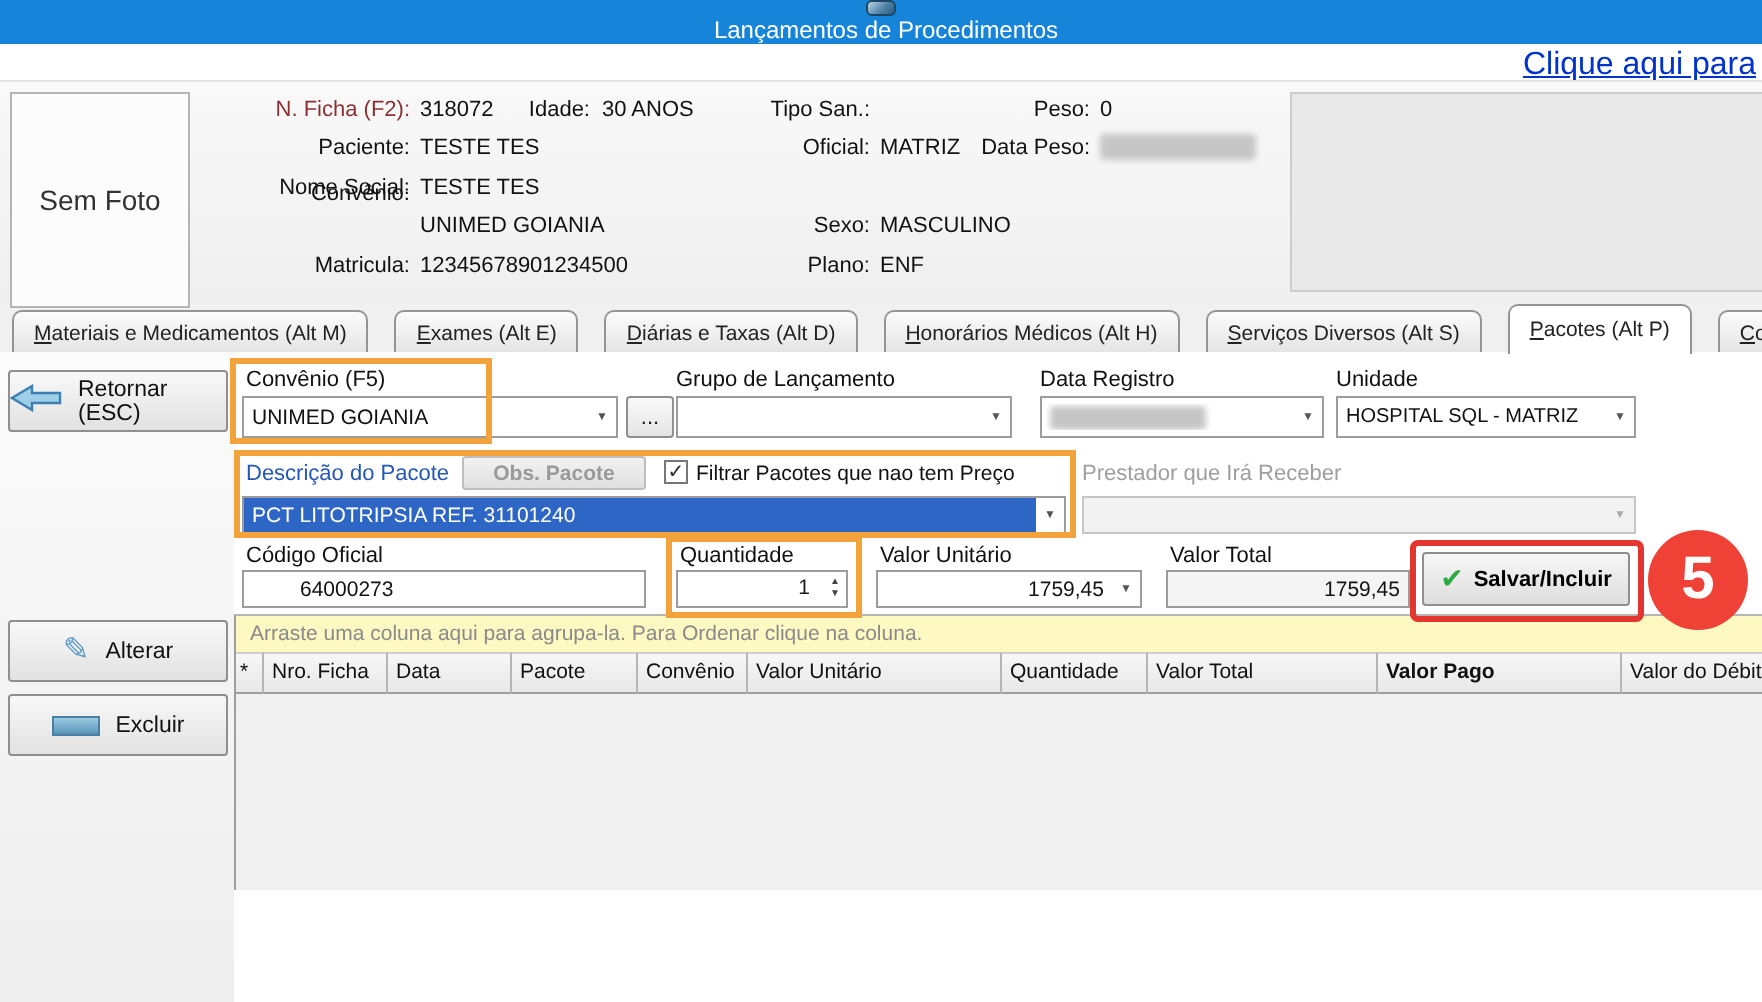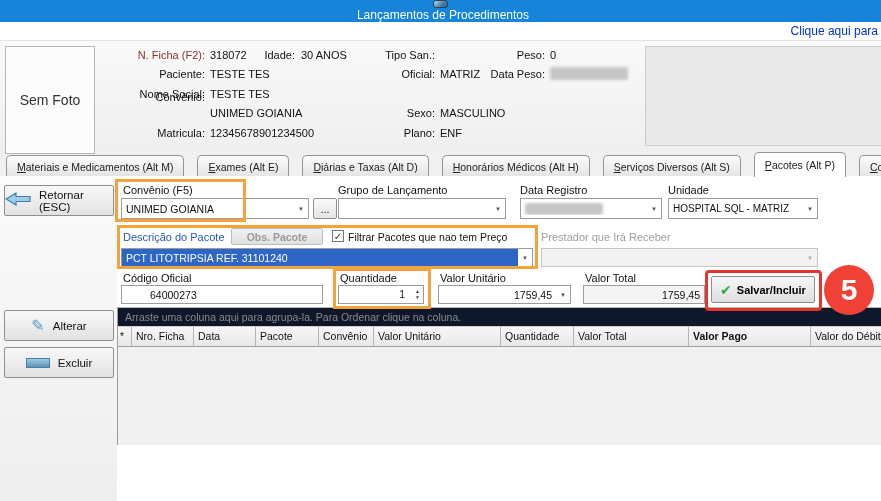--- a/index.html
+++ b/index.html
@@ -11,21 +11,21 @@
   body{font-family:"Liberation Sans","DejaVu Sans",sans-serif;background:#555;}
   #app{position:relative;width:881px;height:501px;background:#f0f0f0;overflow:hidden;font-size:11px;color:#1a1a1a;}
 
   
   .titlebar{position:absolute;left:0;top:0;width:881px;height:22px;background:var(--titlebar);display:flex;align-items:center;padding-left:5px;flex-direction:column;}
   .app-icon{width:15px;height:15px;border-radius:3px;background:linear-gradient(135deg,#bcd4e6,#4a7fa5 60%,#2c5d80);border:1px solid #1b4763;margin-right:6px;}
   .titlebar-text{color:#fff;font-size:12px;}
 
   
   .linkbar{position:absolute;left:0;top:22px;width:881px;height:18px;background:#fff;}
-  .top-link{position:absolute;right:3px;top:2px;color:var(--link);font-size:12px;cursor:pointer;}
+  .top-link{position:absolute;right:3px;top:2px;color:var(--link);text-decoration:underline;font-size:16px;cursor:pointer;}
 
   
   .patient{position:absolute;left:0;top:40px;width:881px;height:112px;background:linear-gradient(180deg,#f9f9f9,#efefef);border-top:1px solid #e2e2e2;}
   .photo{position:absolute;left:5px;top:5px;width:90px;height:108px;background:#fcfcfc;border:1px solid #b5b5b5;display:flex;align-items:center;justify-content:center;font-size:14px;color:#333;}
   .plabel{position:absolute;text-align:right;color:#111;}
   .pvalue{position:absolute;color:#111;}
   .plabel.maroon{color:var(--maroon);}
   .greypanel{position:absolute;left:645px;top:5px;width:240px;height:100px;background:#e9e9e9;border:1px solid #cdcdcd;}
   .blur-block{background:#c6c6c6;border-radius:2px;filter:blur(1.5px);}
 
@@ -67,21 +67,21 @@
   .spin .up{top:3px;} .spin .dn{bottom:3px;}
 
   .save-btn{position:absolute;background:linear-gradient(180deg,#f7f7f7,#dedede);border:1px solid #8f8f8f;border-radius:2px;display:flex;align-items:center;justify-content:center;gap:5px;font-weight:bold;font-size:11px;color:#000;cursor:pointer;}
   .save-btn .chk{color:var(--green);font-size:14px;}
 
   .hl-orange{position:absolute;border:3px solid var(--orange);pointer-events:none;z-index:5;}
   .hl-red{position:absolute;border:3px solid var(--red);border-radius:4px;pointer-events:none;z-index:5;}
   .step-badge{position:absolute;width:50px;height:50px;border-radius:50%;background:var(--badge);color:#fff;font-size:30px;font-weight:bold;display:flex;align-items:center;justify-content:center;z-index:6;}
 
   
-  .grid{position:absolute;left:0;top:131px;width:764px;height:138px;border-left:1px solid #9e9e9e;border-top:1px solid #b5b5b5;background:#0f172a;}
+  .grid{position:absolute;left:0;top:131px;width:764px;height:138px;border-left:1px solid #9e9e9e;border-top:1px solid #b5b5b5;background:#fef9c3;}
   .group-hint{position:absolute;left:0;top:0;width:100%;height:18px;padding:3px 0 0 7px;color:#8a8a8a;font-size:10.5px;}
   .ghead{position:absolute;left:0;top:18px;height:21px;display:flex;}
   .gcell{height:21px;background:linear-gradient(180deg,#f7f7f7,#e8e8e8);border-right:1px solid #b5b5b5;border-top:1px solid #cfcfcf;border-bottom:1px solid #9f9f9f;font-size:10.5px;padding:3px 0 0 4px;white-space:nowrap;overflow:hidden;color:#111;cursor:pointer;}
   .gbody{position:absolute;left:0;top:39px;right:0;bottom:0;background:#f0f0f0;}
 </style>
 </head>
 <body>
 
 <div id="app">
 

